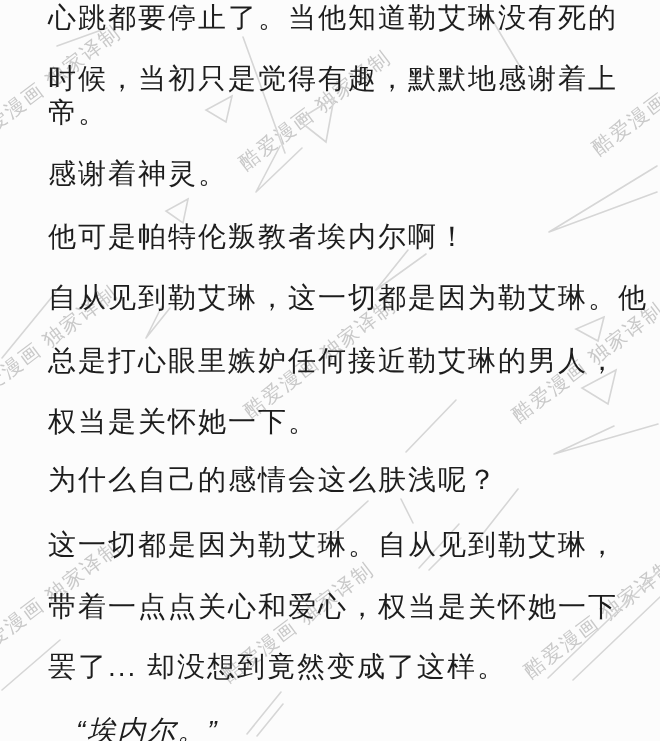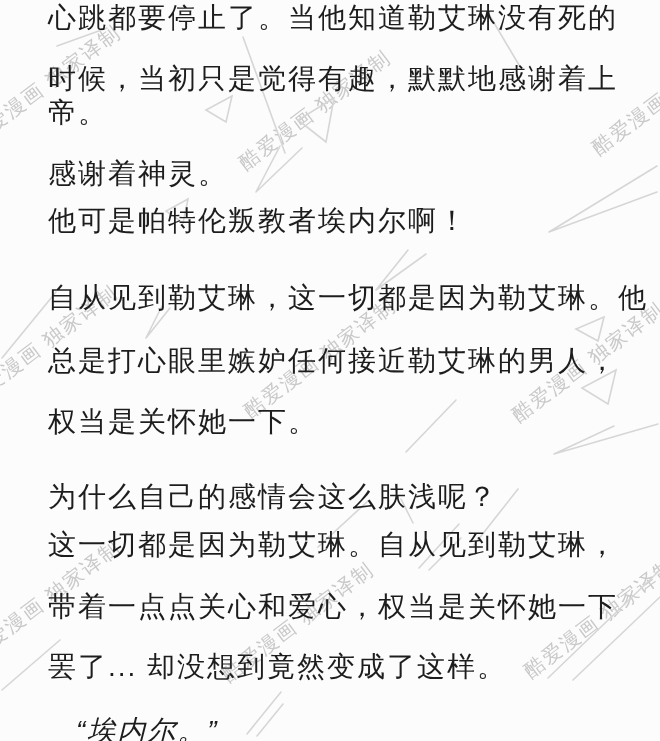--- a/index.html
+++ b/index.html
@@ -112,22 +112,22 @@
   <svg class="wm-shape" style="left:0px;top:636px" width="64" height="58">
       <path d="M2,54 L60,4"></path>
     </svg>
 </div>
 
 <div class="text-layer">
   <div class="line" style="top:1px">心跳都要停止了。当他知道勒艾琳没有死的</div>
   <div class="line" style="top:62px">时候，当初只是觉得有趣，默默地感谢着上</div>
   <div class="line" style="top:96px">帝。</div>
   <div class="line" style="top:157px">感谢着神灵。</div>
-  <div class="line" style="top:204px">他可是帕特伦叛教者埃内尔啊！</div>
+  <div class="line" style="top:220px">他可是帕特伦叛教者埃内尔啊！</div>
   <div class="line" style="top:281px">自从见到勒艾琳，这一切都是因为勒艾琳。他</div>
   <div class="line" style="top:344px">总是打心眼里嫉妒任何接近勒艾琳的男人，</div>
   <div class="line" style="top:405px">权当是关怀她一下。</div>
-  <div class="line" style="top:480px">为什么自己的感情会这么肤浅呢？</div>
+  <div class="line" style="top:463px">为什么自己的感情会这么肤浅呢？</div>
   <div class="line" style="top:528px">这一切都是因为勒艾琳。自从见到勒艾琳，</div>
   <div class="line" style="top:590px">带着一点点关心和爱心，权当是关怀她一下</div>
   <div class="line" style="top:650px">罢了... 却没想到竟然变成了这样。</div>
   <div class="line quote" style="top:714px">“埃内尔。”</div>
 </div>
 
 </body></html>

